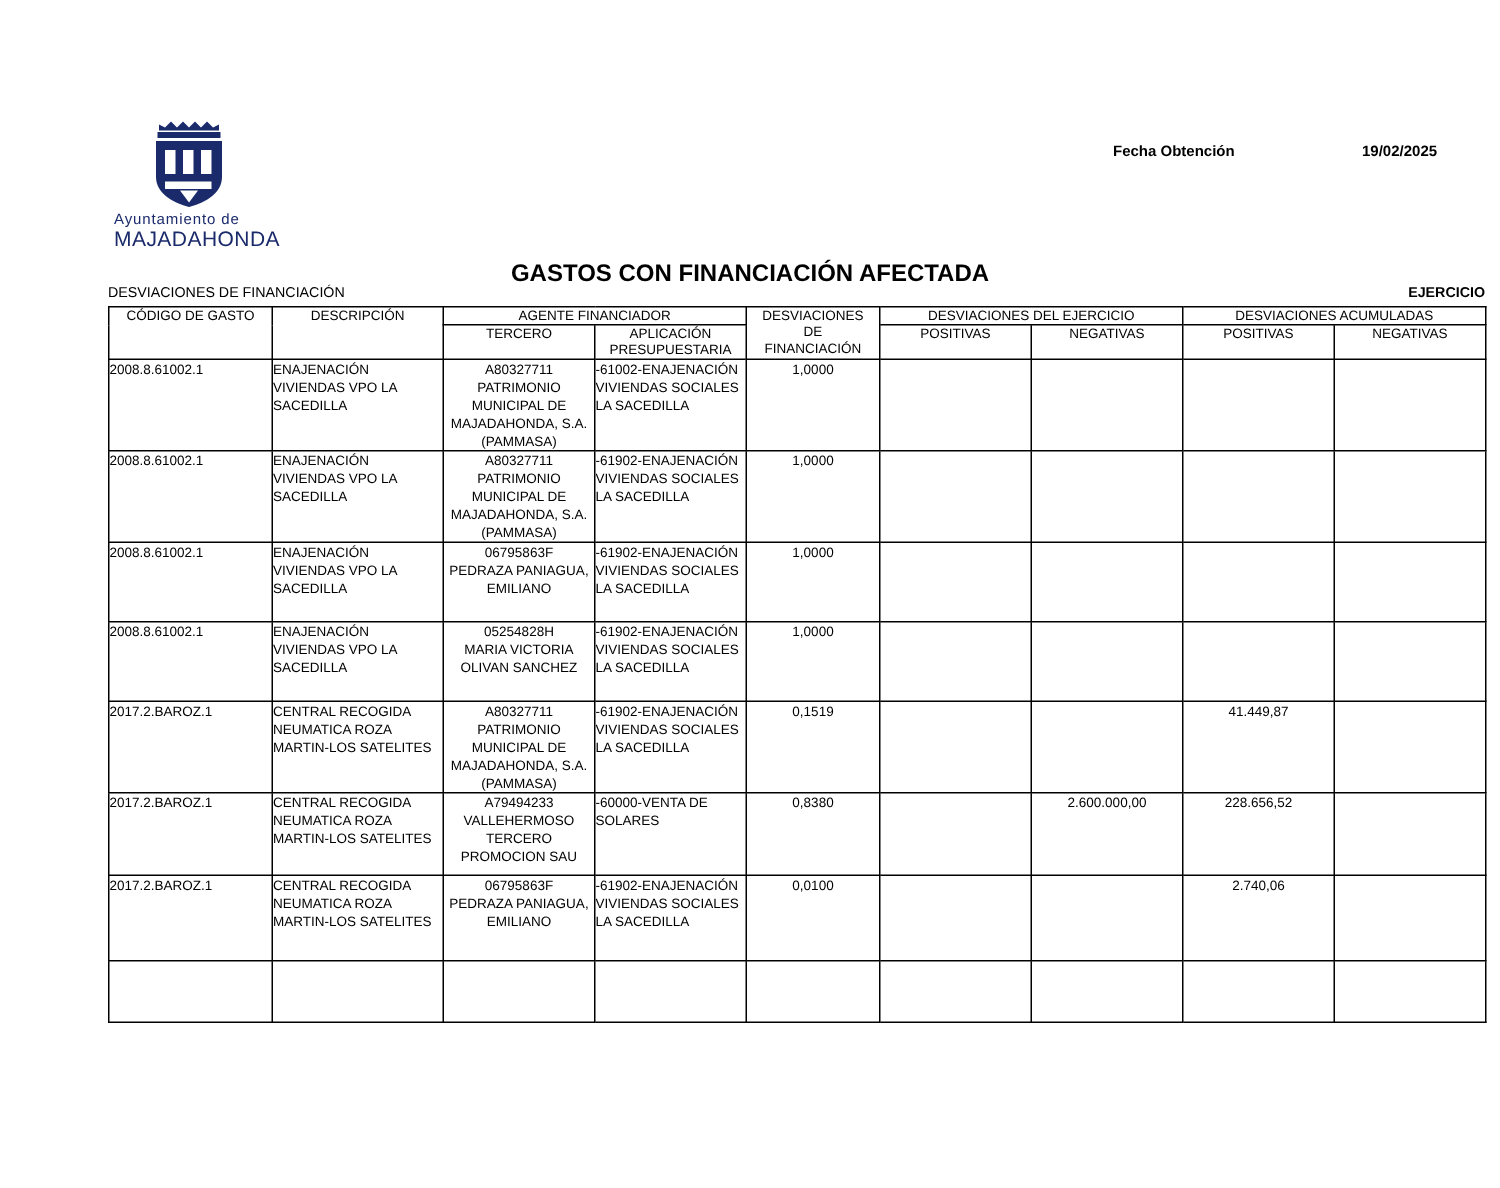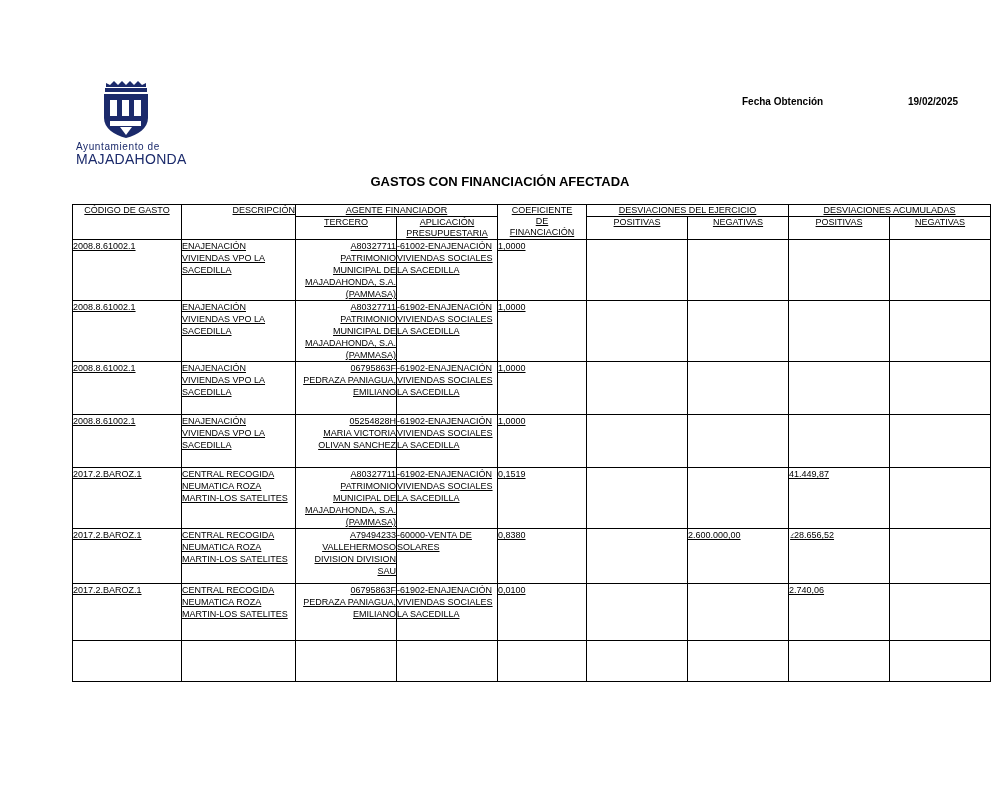--- a/index.html
+++ b/index.html
@@ -85,21 +85,21 @@
     padding-left: 40px;
   }
 
   
   .doc-title {
     position: absolute;
     top: 174px;
     left: 0;
     width: 1000px;
     text-align: center;
-    font-size: 13px;
+    font-size: 16px;
     font-weight: bold;
   }
 
   .subhead {
     position: absolute;
     top: 190px;
     left: 0;
     width: 1000px;
     height: 14px;
     font-size: 9.5px;
@@ -121,52 +121,51 @@
   .tbl-wrap {
     position: absolute;
     top: 204px;
     left: 72px;
     width: 919px;
   }
   table.main {
     border-collapse: collapse;
     width: 919px;
     table-layout: fixed;
-    text-decoration: underline;
   }
   table.main th, table.main td {
     border: 1px solid #000000;
     font-size: 9px;
     font-weight: normal;
     vertical-align: top;
     padding: 0;
   }
   thead th {
     text-align: center;
     vertical-align: middle;
     padding: 3px 2px;
     line-height: 11px;
   }
   .h-codigo { width: 108px; }
-  .h-desc { width: 113px; text-align: right; }
+  .h-desc { width: 113px; }
   .h-tercero { width: 142px; }
   .h-aplic { width: 116px; margin-top: 12px; }
   .h-coef { width: 88px; }
   .h-dev { width: 88px; }
 
   tbody td {
     padding: 5px 4px 4px 4px;
     line-height: 12px;
     height: 12px;
   }
   .c-codigo { text-align: left; }
   .c-desc { text-align: left; }
-  .c-tercero { text-align: right; }
+  .c-tercero { text-align: center; }
   .c-aplic { text-align: left; }
-  .c-num { text-align: left; padding-right: 6px; }
+  .c-num { text-align: center; padding-right: 6px; }
   .tercero-id { display: block; }
   .tercero-name { display: block; }
   .overflow-hidden-cell {
     overflow: hidden;
   }
   .filler td {
     height: 40px;
     border-top: none;
   }
   .nb-top { border-top: none; }
@@ -199,30 +198,34 @@
     <div class="meta">
       <div class="meta-row">
         <span class="meta-label">Fecha Obtención</span>
         <span class="meta-value">19/02/2025</span>
       </div>
     </div>
   </div>
 
   <div class="doc-title">GASTOS CON FINANCIACIÓN AFECTADA</div>
 
+  <div class="subhead">
+    <span class="left">DESVIACIONES DE FINANCIACIÓN</span>
+    <span class="right">EJERCICIO</span>
+  </div>
 
   <div class="tbl-wrap">
     <table class="main">
       <thead>
         <tr>
           <th class="h-codigo" rowspan="2">CÓDIGO DE GASTO</th>
           <th class="h-desc" rowspan="2">DESCRIPCIÓN</th>
           <th colspan="2">AGENTE FINANCIADOR</th>
           <th class="h-coef" rowspan="2">
-            <span>COEFICIENTE</span><br>
+            <span>DESVIACIONES</span><br>
             <span>DE</span><br>
             <span>FINANCIACIÓN</span>
           </th>
           <th colspan="2">DESVIACIONES DEL EJERCICIO</th>
           <th colspan="2">DESVIACIONES ACUMULADAS</th>
         </tr>
         <tr>
           <th class="h-tercero">TERCERO</th>
           <th class="h-aplic">
             <span>APLICACIÓN</span><br>
@@ -303,21 +306,21 @@
             <td class="c-num overflow-hidden-cell" style="height:54px;"></td>
             <td class="c-num overflow-hidden-cell" style="height:54px;"></td>
             <td class="c-num overflow-hidden-cell" style="height:54px;">41.449,87</td>
             <td class="c-num overflow-hidden-cell" style="height:54px;"></td>
           </tr>
           <tr>
             <td class="c-codigo overflow-hidden-cell" style="height:54px;">2017.2.BAROZ.1</td>
             <td class="c-desc overflow-hidden-cell" style="height:54px;">CENTRAL RECOGIDA NEUMATICA ROZA MARTIN-LOS SATELITES</td>
             <td class="c-tercero overflow-hidden-cell" style="height:54px;">
               <span class="tercero-id">A79494233</span>
-              <span class="tercero-name">VALLEHERMOSO DIVISION DIVISION SAU</span>
+              <span class="tercero-name">VALLEHERMOSO TERCERO PROMOCION SAU</span>
             </td>
             <td class="c-aplic overflow-hidden-cell" style="height:54px;">-60000-VENTA DE SOLARES</td>
             <td class="c-num overflow-hidden-cell" style="height:54px;">0,8380</td>
             <td class="c-num overflow-hidden-cell" style="height:54px;"></td>
             <td class="c-num overflow-hidden-cell" style="height:54px;">2.600.000,00</td>
             <td class="c-num overflow-hidden-cell" style="height:54px;border-radius:12px;">228.656,52</td>
             <td class="c-num overflow-hidden-cell" style="height:54px;"></td>
           </tr>
           <tr>
             <td class="c-codigo overflow-hidden-cell" style="height:56px;">2017.2.BAROZ.1</td>

